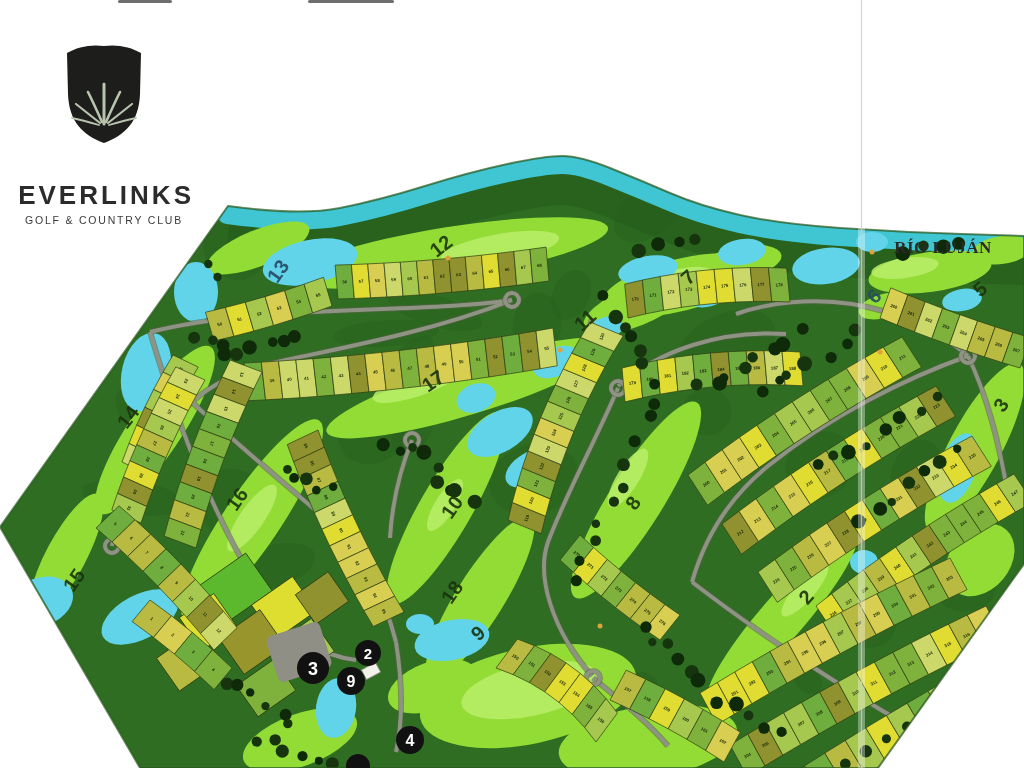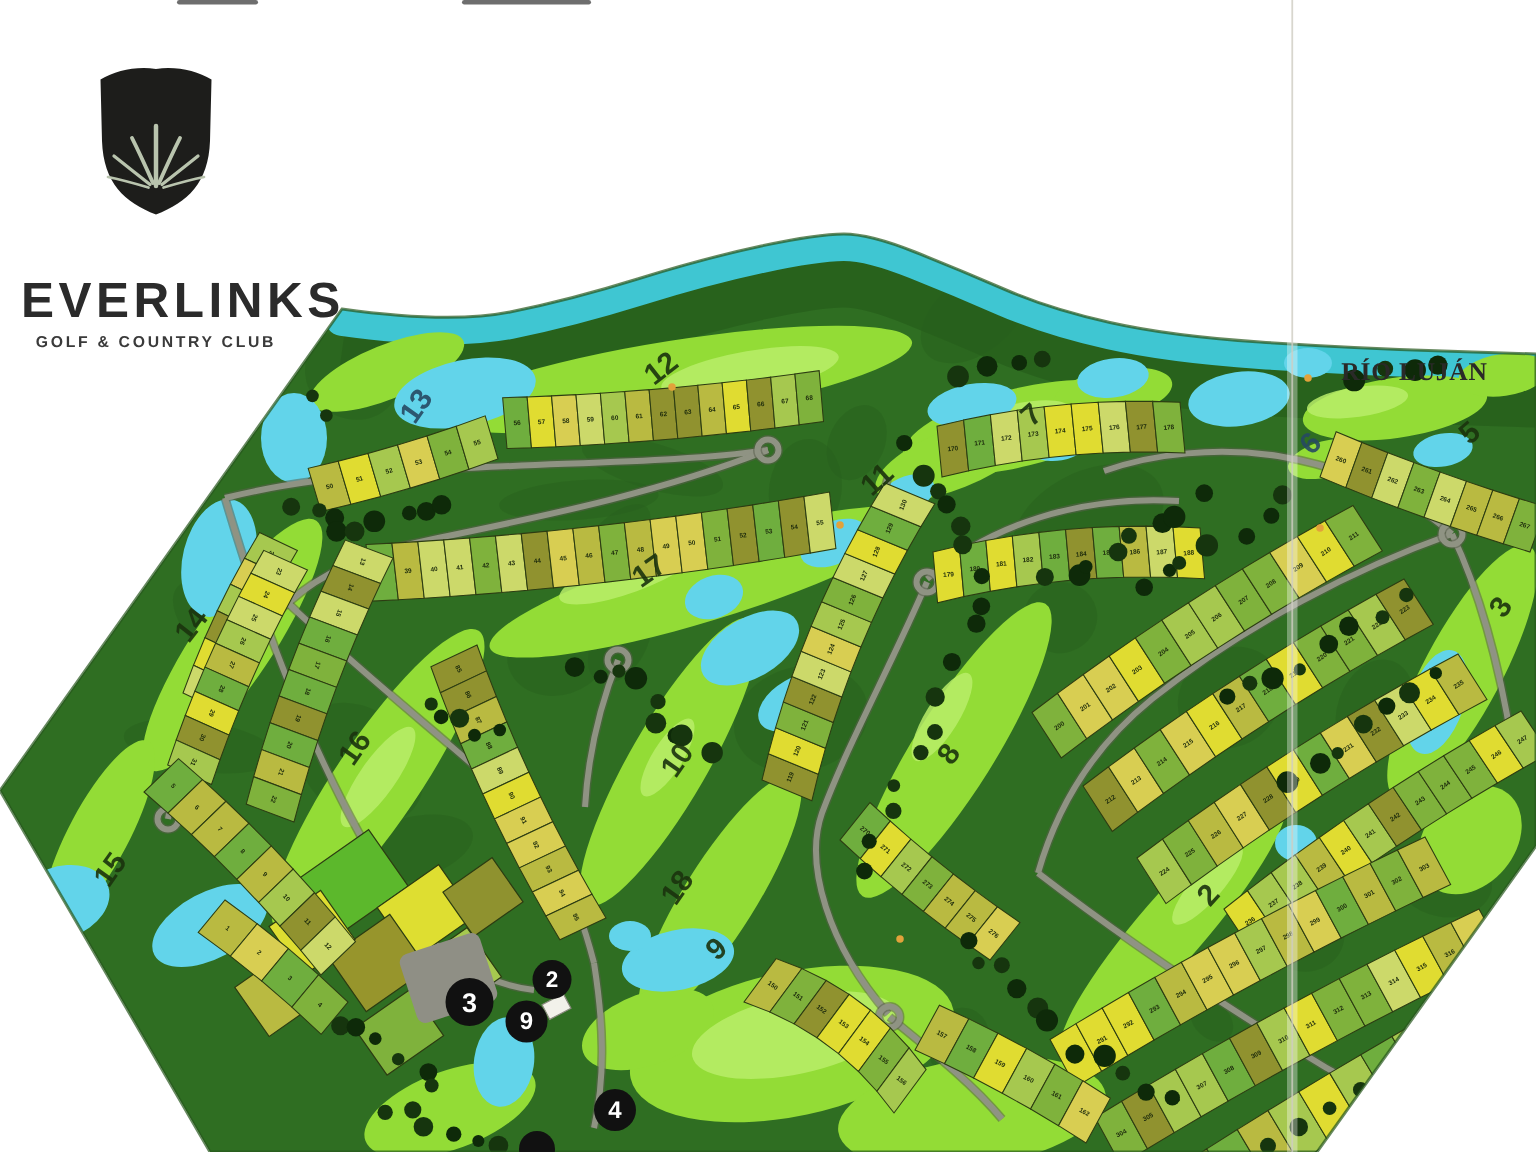--- a/index.html
+++ b/index.html
@@ -1,21 +1,21 @@
 <!DOCTYPE html>
 <html><head>
 <meta charset="utf-8">
 <style>
   html,body{margin:0;padding:0;background:#ffffff;}
   #stage{position:relative;width:1024px;height:768px;overflow:hidden;background:#ffffff;
          font-family:"Liberation Sans",sans-serif;}
   #map-svg{position:absolute;left:0;top:0;}
   .logo-block{position:absolute;left:14px;top:42px;width:180px;text-align:center;}
-  .logo-name{font-weight:bold;font-size:33px;letter-spacing:3px;color:#2b2b2b;margin-top:14px;}
-  .logo-sub{font-size:10.5px;letter-spacing:1.8px;color:#3a3a3a;margin-top:3px;font-weight:bold;}
+  .logo-name{font-weight:bold;font-size:26px;letter-spacing:3px;color:#2b2b2b;margin-top:14px;text-align:right;}
+  .logo-sub{font-size:10.5px;letter-spacing:1.8px;color:#3a3a3a;margin-top:3px;}
   .river-label{position:absolute;left:878px;top:196px;width:130px;text-align:center;
       font-family:"Liberation Serif",serif;font-weight:bold;font-size:17px;
       letter-spacing:0.5px;color:#2a2a28;margin-top:42px;}
 </style>
 </head>
 <body>
 
 <div id="stage">
 
   <svg id="map-svg" width="1024" height="768" viewBox="0 0 1024 768">

